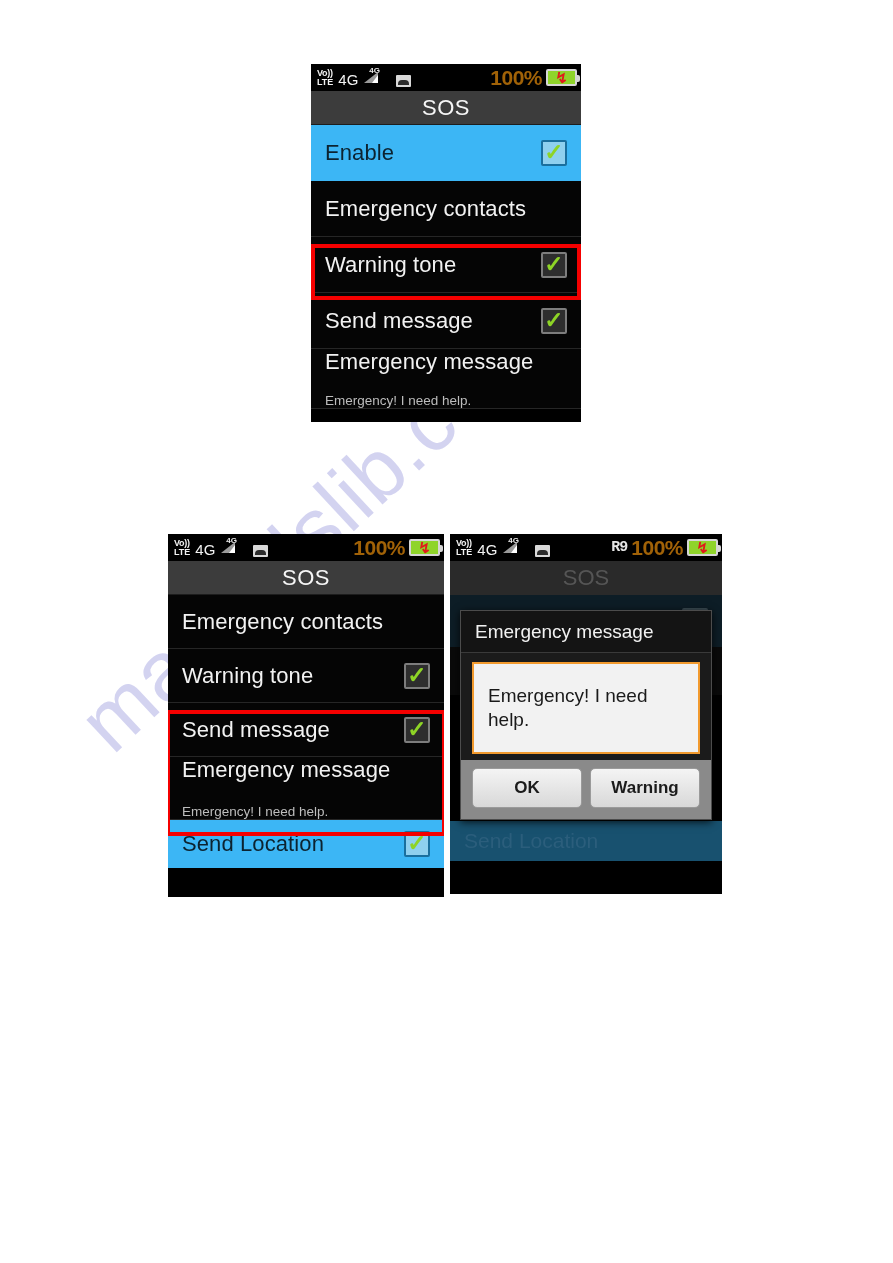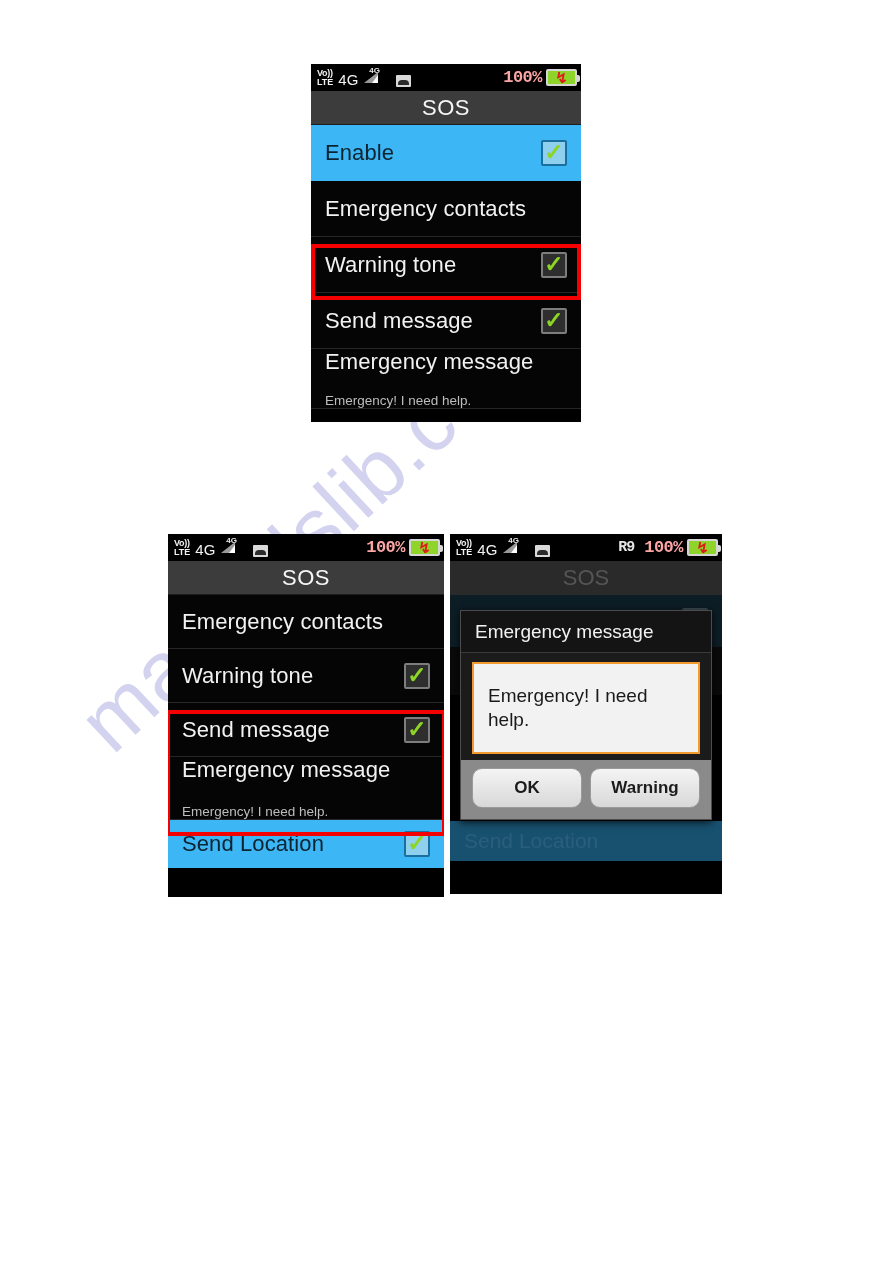--- a/index.html
+++ b/index.html
@@ -84,32 +84,31 @@
   .sb-pic:after {
     content: ""; position: absolute; left: 2px; bottom: 2px;
     width: 11px; height: 5px; background: #2b2b2b;
     border-radius: 4px 4px 0 0;
   }
   .sb-right {
     margin-left: auto; display: flex;
     align-items: center; gap: 4px;
   }
   .roam-icon {
-    display: flex; gap: 1px; align-items: center; margin-right: 6px;
+    display: flex; gap: 1px; align-items: center; margin-right: 0;
   }
   .roam-glyph {
     font-family: "Liberation Mono", monospace;
     font-size: 15px; font-weight: bold;
     color: #e6e6e6; line-height: 15px;
     letter-spacing: -1px;
   }
   .battery-pct {
-    color: #fca5a5; font-size: 17px; font-weight: bold;
+    color: #a16207; font-size: 21px; font-weight: bold;
     letter-spacing: -.5px;
-    font-family: Liberation Mono, monospace;
   }
   .battery {
     width: 31px; height: 17px;
     border: 2px solid #d6d6d6; border-radius: 2px;
     background: #8fd42a; position: relative;
     display: flex; align-items: center; justify-content: center;
   }
   .battery:after {
     content: ""; position: absolute; right: -5px; top: 4px;
     width: 3px; height: 7px; background: #d6d6d6; border-radius: 0 2px 2px 0;
@@ -222,21 +221,21 @@
   }
   .dialog-actions {
     display: flex; gap: 8px;
     padding: 8px 11px 11px;
     background: #8a8a8a;
   }
   .dlg-btn {
     flex: 1;
     background: linear-gradient(#f4f4f4,#d8d8d8);
     border: 1px solid #9a9a9a;
-    border-radius: 10px;
+    border-radius: 5px;
     padding: 9px 0;
     color: #1b1b1b; font-size: 17px; font-weight: bold;
     text-align: center;
     font-family: "Liberation Sans", sans-serif;
   }
 </style>
 </head>
 <body>
 
 <div id="watermark">

